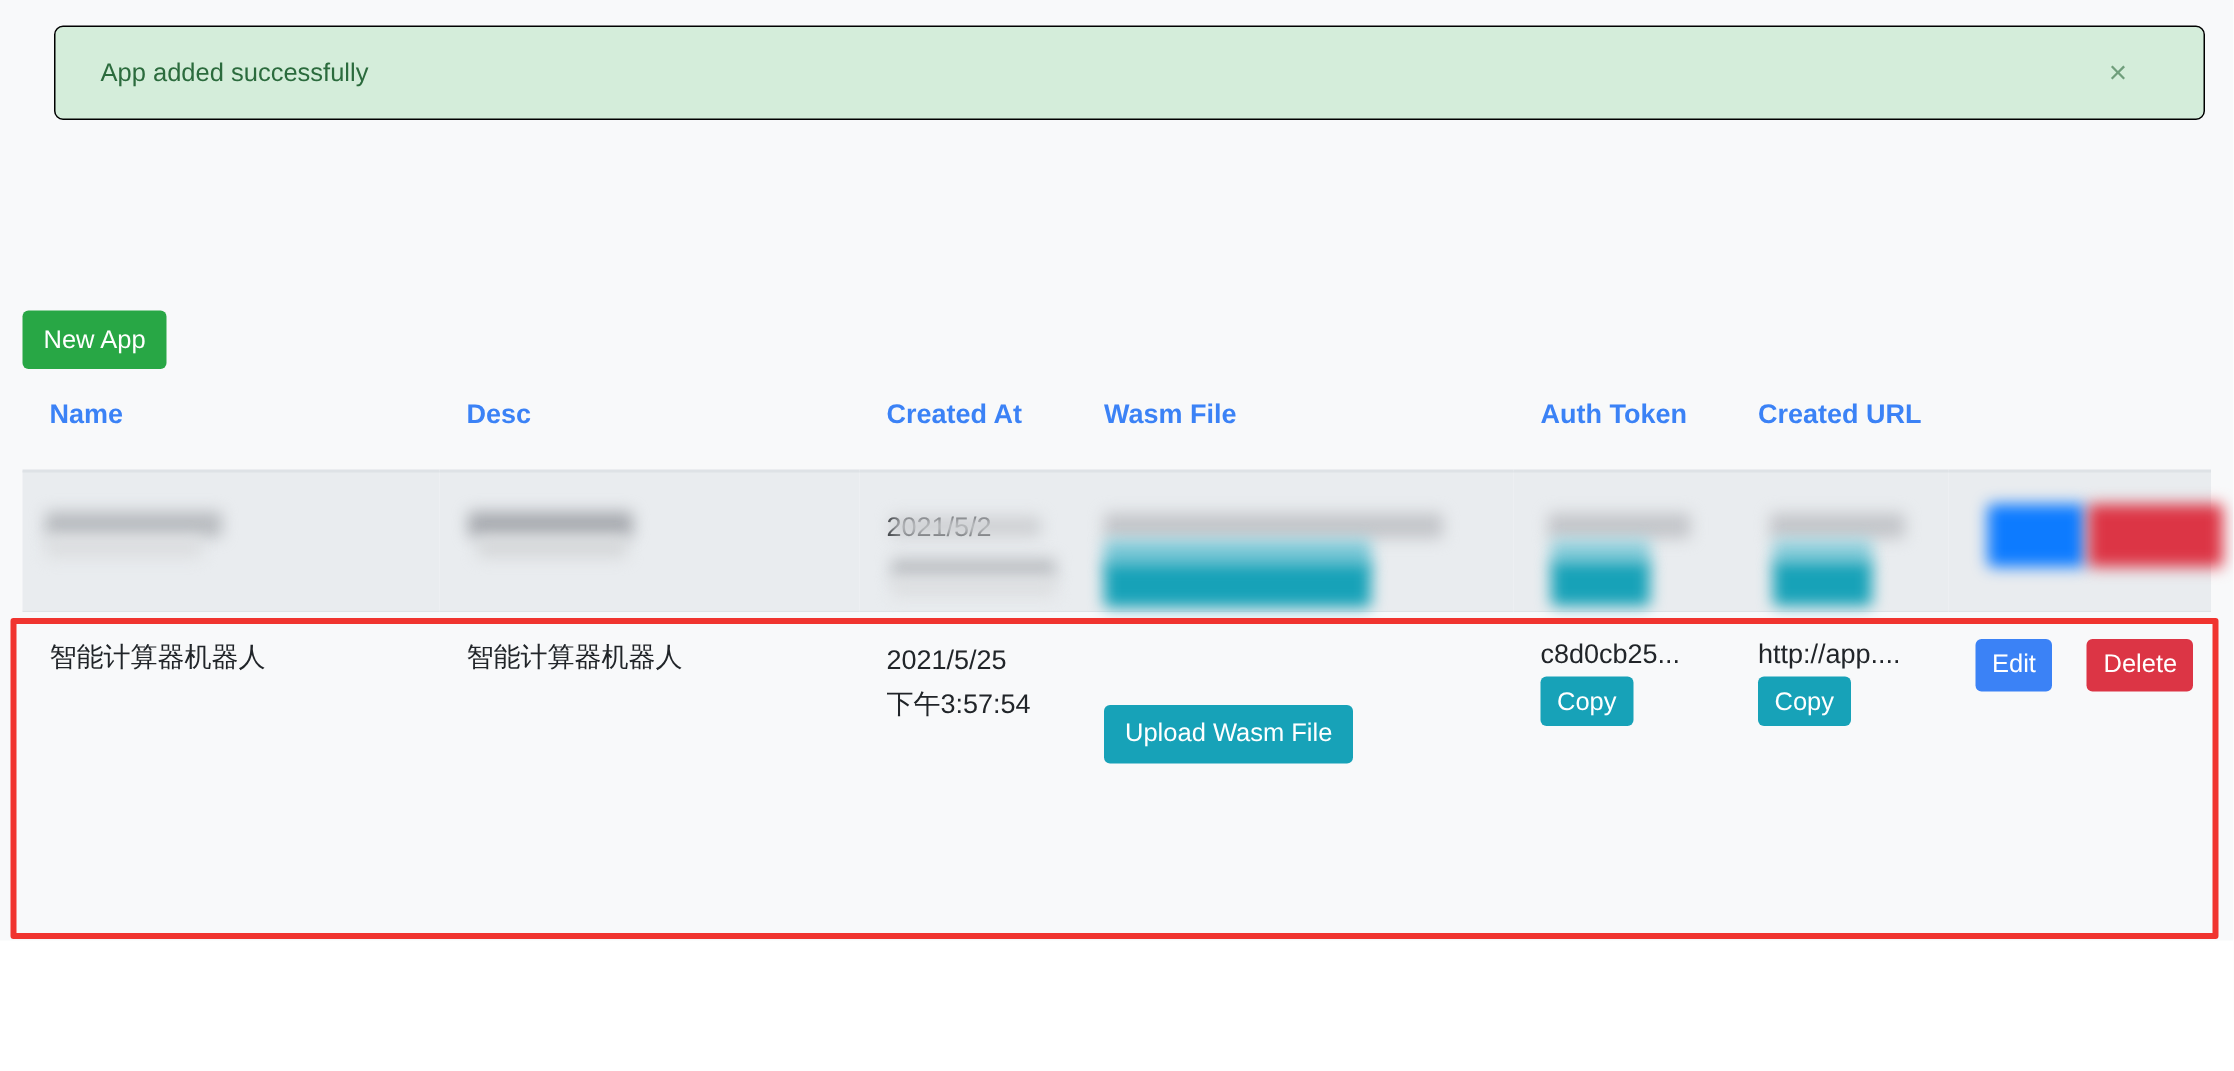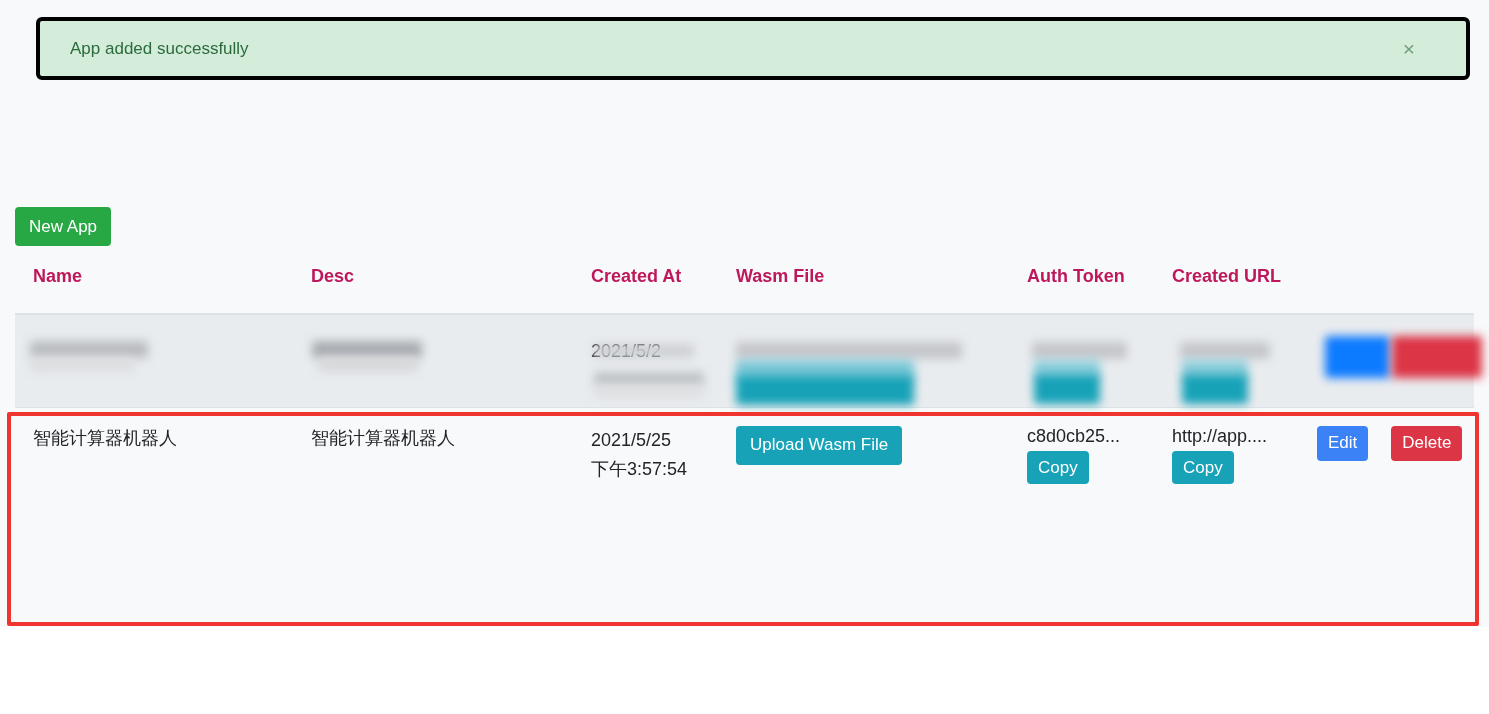--- a/index.html
+++ b/index.html
@@ -31,21 +31,21 @@
   }
 
   
   .alert {
     position: absolute;
     left: 36px;
     top: 17px;
     width: 1434px;
     height: 63px;
     background: #d4edda;
-    border: 4px solid #000000;
+    border: 1px solid #000000;
     border-radius: 6px;
     color: #155724;
     font-size: 17px;
     display: flex;
     align-items: center;
     padding: 0 18px 0 30px;
   }
   .alert-text {
     flex: 1;
     line-height: 1;
@@ -113,21 +113,21 @@
   }
   table.app-table {
     width: 1459px;
     border-collapse: collapse;
     table-layout: fixed;
   }
   table.app-table th {
     text-align: left;
     font-size: 18px;
     font-weight: bold;
-    color: #be185d;
+    color: #3b82f6;
     padding: 0 0 26px 18px;
     border-bottom: 2px solid #dee2e6;
     vertical-align: top;
   }
   table.app-table td {
     font-size: 18px;
     color: #212529;
     padding: 18px 0 18px 18px;
     vertical-align: top;
     border-bottom: 1px solid #dee2e6;
@@ -151,20 +151,21 @@
     border-bottom: none;
   }
 
   .date-line { display: block; line-height: 1.65; }
 
   .btn-upload {
     background: #17a2b8;
     font-size: 17px;
     height: 39px;
     padding: 12px 14px;
+    margin-top: 44px;
   }
   .btn-copy {
     background: #17a2b8;
     font-size: 17px;
     height: 33px;
     padding: 0 11px;
     margin-top: 5px;
   }
   .btn-edit {
     background: #3b82f6;

